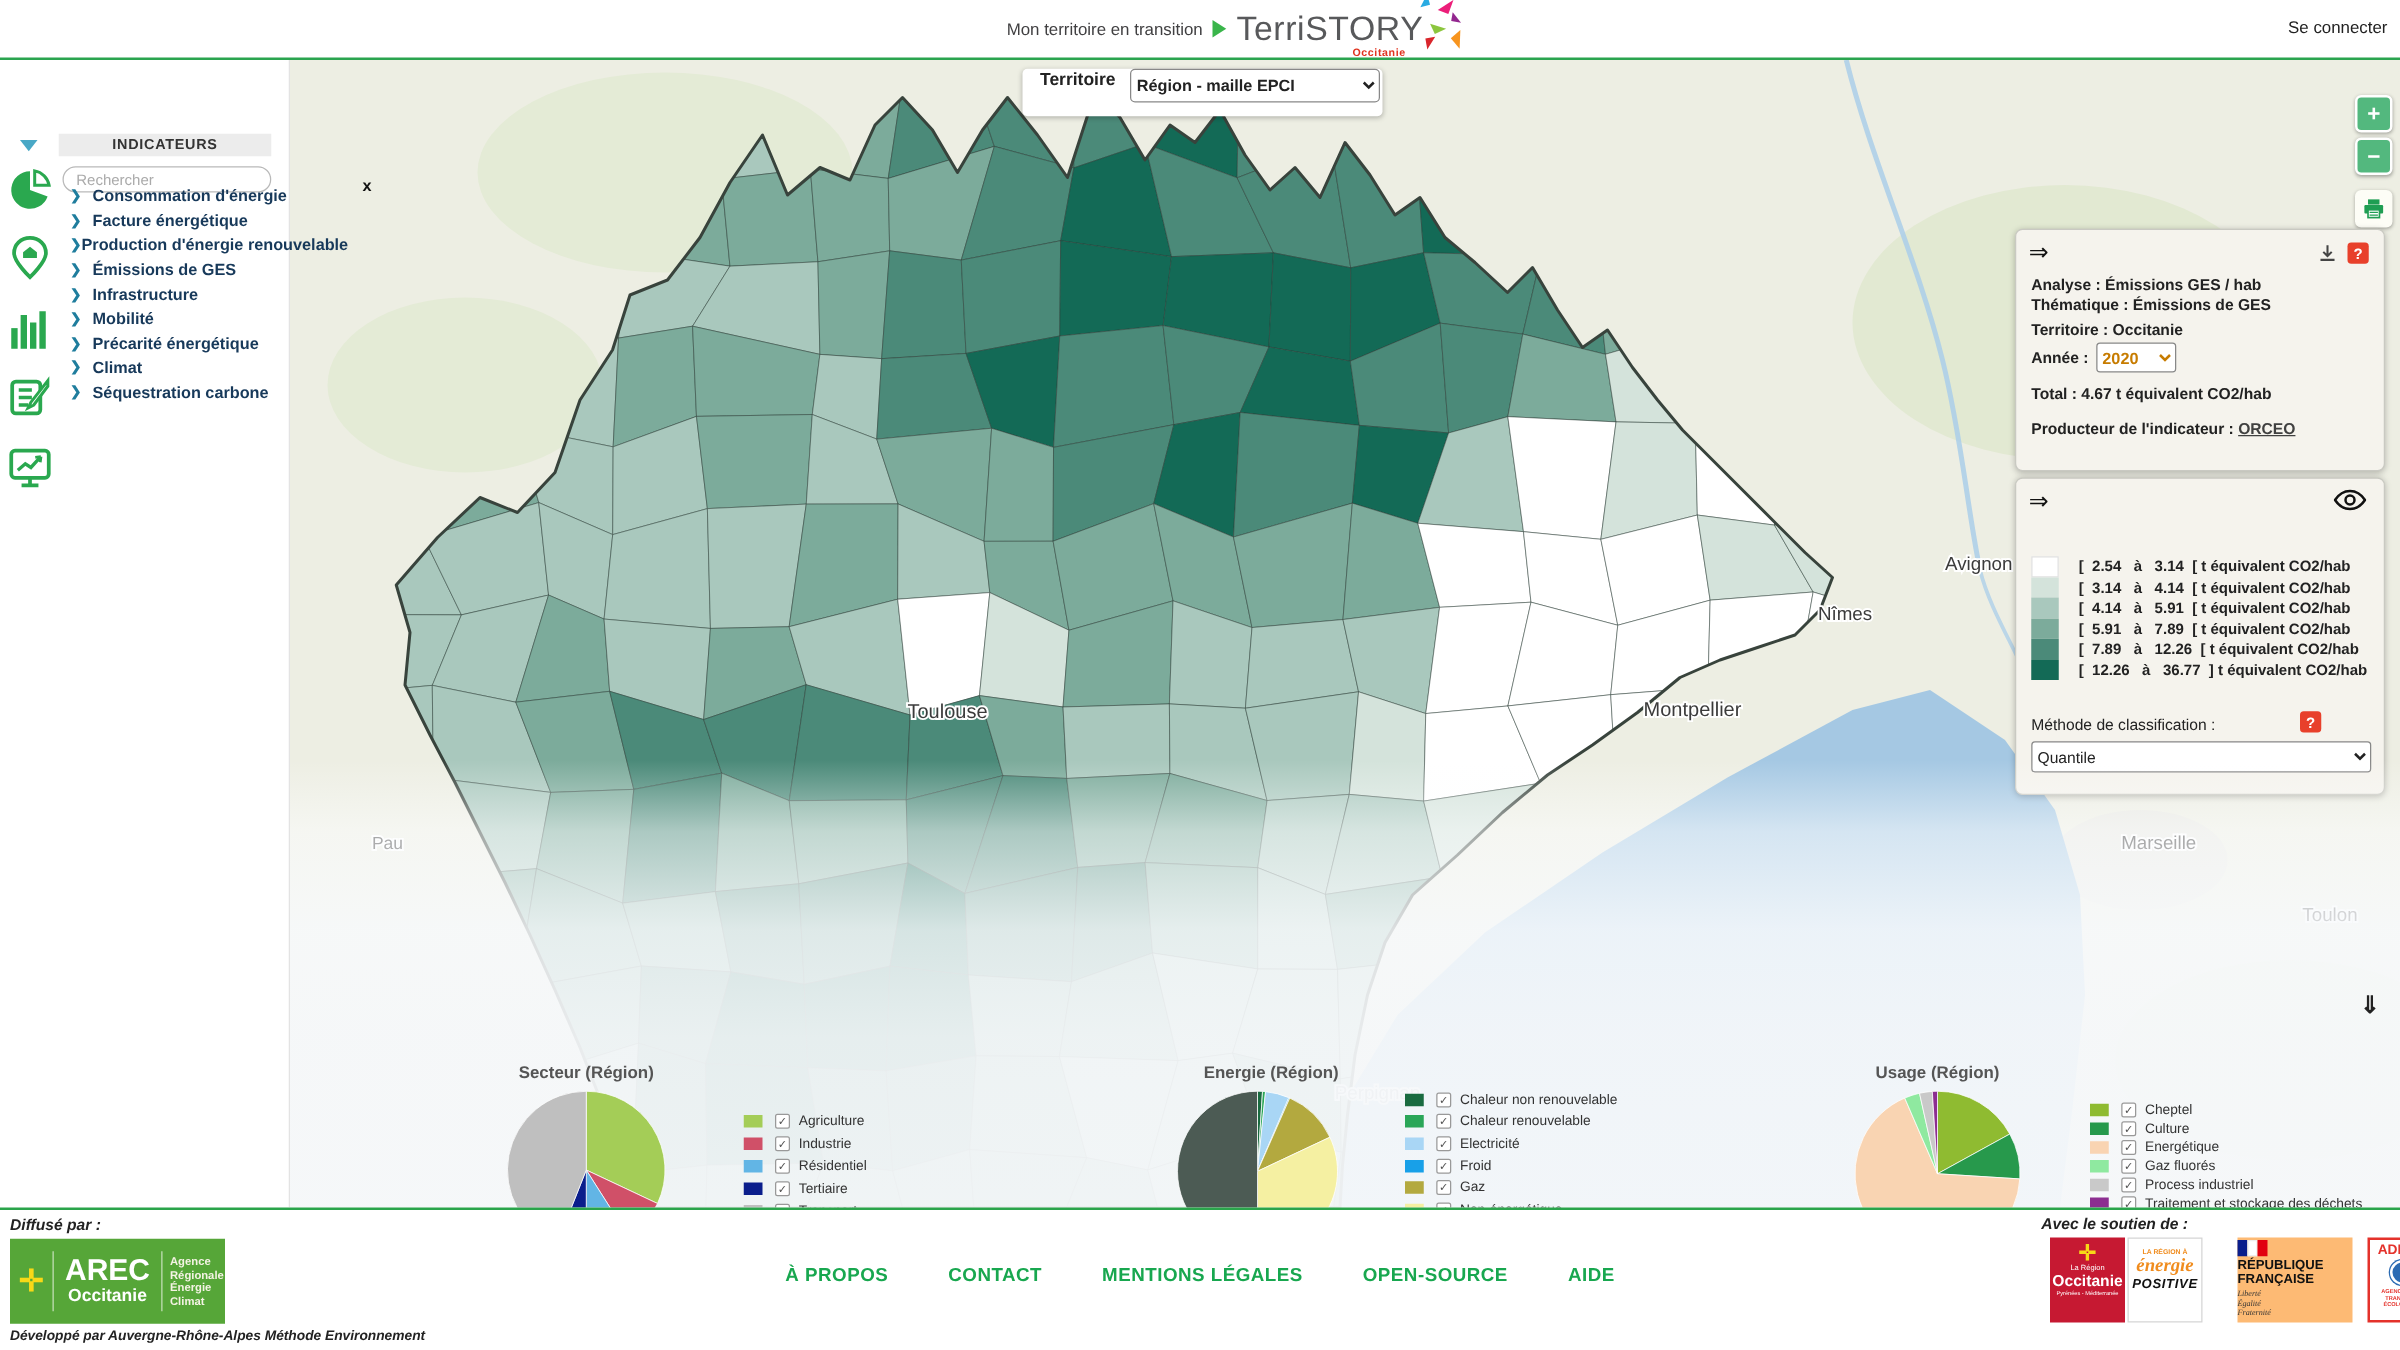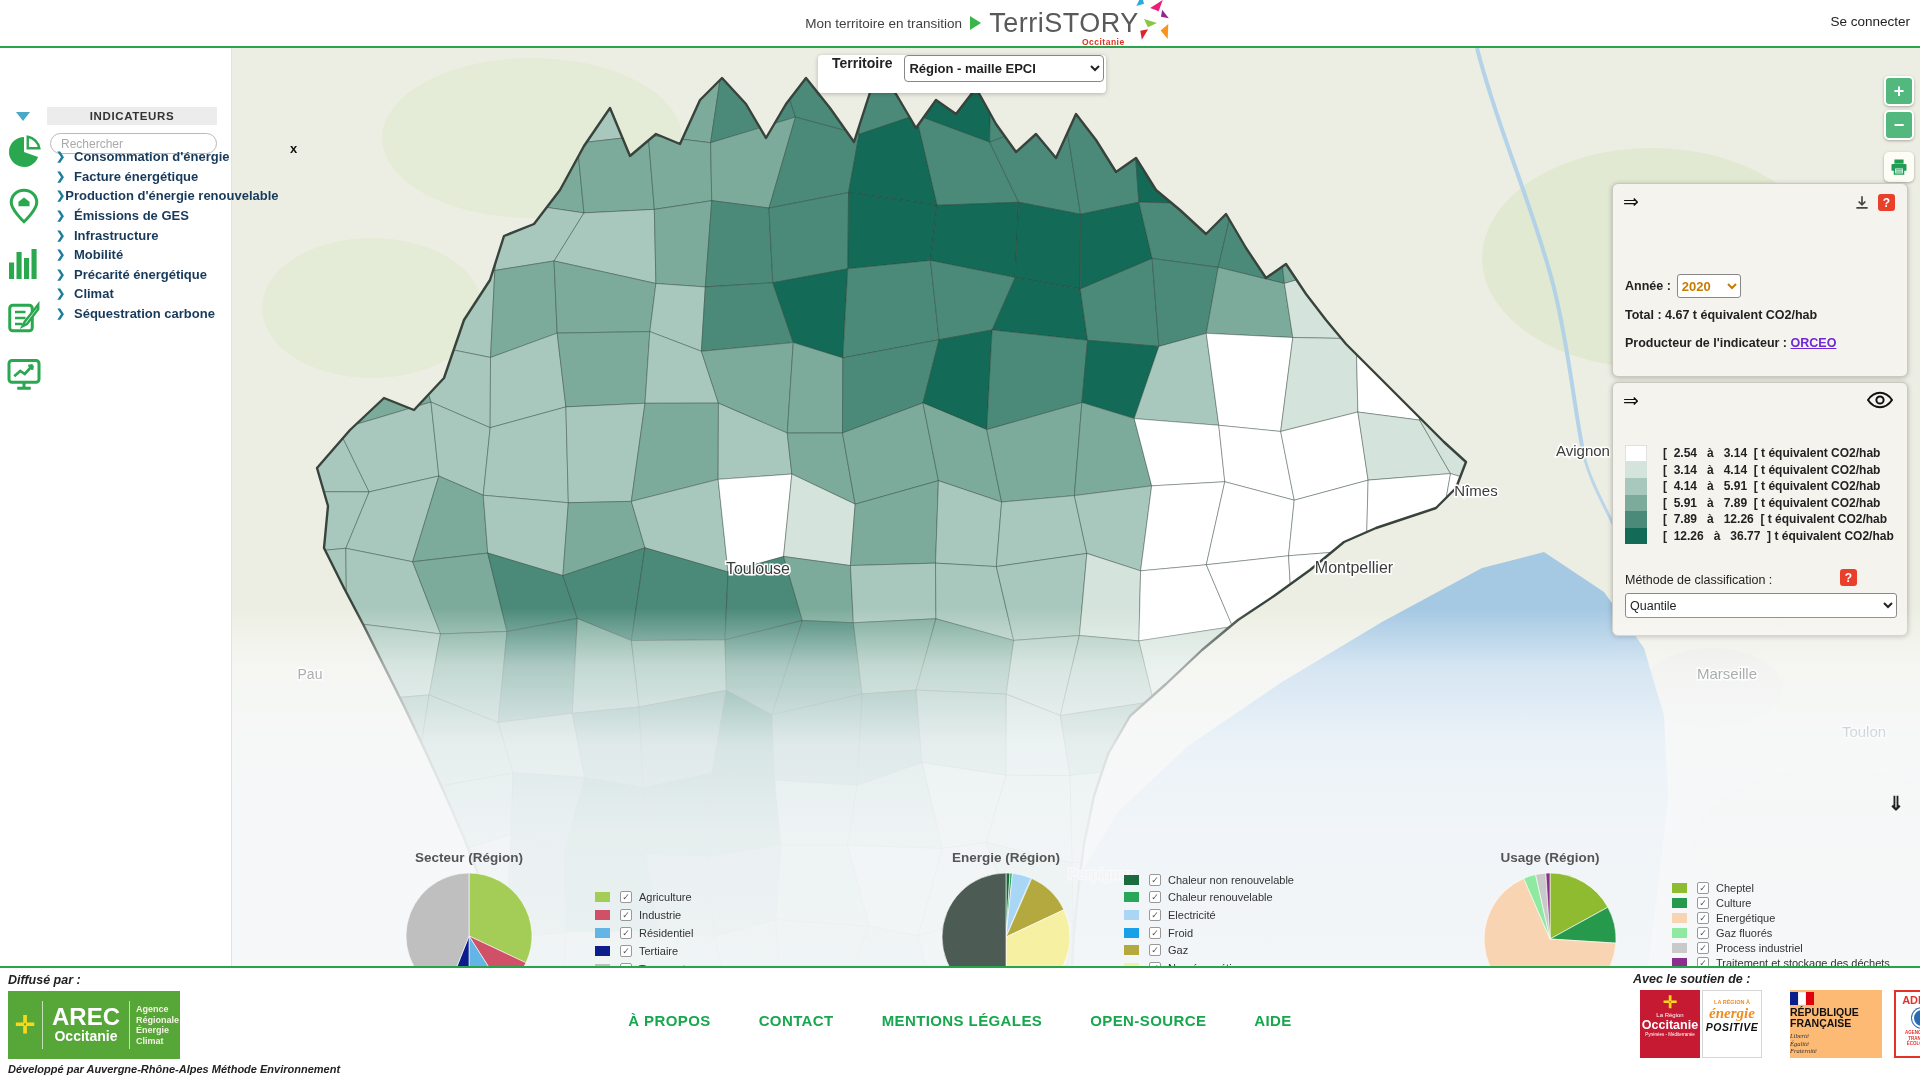--- a/index.html
+++ b/index.html
@@ -43,21 +43,21 @@
   .panel-info { left:1380px; top:135px; width:296px; height:194px; }
   .panel-legend { left:1380px; top:334px; width:296px; height:254px; }
   .panel-arrow { position:absolute; left:10px; top:6px; font-size:19px; color:#111; cursor:pointer; }
   .icon-dl { position:absolute; right:36px; top:10px; cursor:pointer; }
   .help-badge { position:absolute; right:12px; top:10px; width:17px; height:17px; background:#e8402b; color:#fff; border-radius:3px; font-size:12px; font-weight:700; display:flex; align-items:center; justify-content:center; cursor:pointer; }
   .info-text { position:absolute; left:12px; top:36px; font-size:12.5px; font-weight:700; color:#222; line-height:16px; }
   .annee-row { position:absolute; left:12px; top:90px; font-size:12.5px; font-weight:700; color:#222; display:flex; align-items:center; }
   .annee-select { margin-left:6px; width:64px; height:24px; font-size:13px; font-weight:700; color:#c77c00; border:1px solid #888; border-radius:3px; background:#fff; }
   .total-line { position:absolute; left:12px; top:124px; font-size:12.5px; font-weight:700; color:#222; }
   .prod-line { position:absolute; left:12px; top:152px; font-size:12.5px; font-weight:700; color:#222; }
-  .prod-link { color:#6d28d9; text-decoration:underline; cursor:pointer; }
+  .prod-link { color:#404040; text-decoration:underline; cursor:pointer; }
   .eye-icon { position:absolute; right:14px; top:8px; cursor:pointer; }
   .legend-rows { position:absolute; left:12px; top:62px; }
   .legend-row { display:flex; align-items:center; height:16.5px; }
   .legend-swatch { width:22px; height:16.5px; border:0; }
   .legend-text { margin-left:16px; font-size:12px; font-weight:600; color:#222; white-space:pre; }
   .methode-label { position:absolute; left:12px; top:190px; font-size:12.5px; color:#222; }
   .methode-help { position:absolute; right:50px; top:186px; width:17px; height:17px; background:#e8402b; color:#fff; border-radius:3px; font-size:12px; font-weight:700; display:flex; align-items:center; justify-content:center; cursor:pointer; }
   .methode-select { position:absolute; left:12px; top:210px; width:272px; height:25px; font-size:12.5px; color:#222; border:1px solid #888; border-radius:3px; background:#fff; }
 
   
@@ -216,20 +216,25 @@
       <path d="M8 15.5 H16 M8 18 H16" stroke="#1f9e53" stroke-width="1.2"></path>
     </svg>
   </div>
 
   <div class="panel panel-info">
     <span class="panel-arrow">⇒</span>
     <svg class="icon-dl" width="18" height="18" viewBox="0 0 24 24">
       <path d="M12 3 V14 M7.5 10 L12 14.5 L16.5 10 M4.5 18.5 H19.5" fill="none" stroke="#444" stroke-width="2.2"></path>
     </svg>
     <div class="help-badge">?</div>
+    <div class="info-text">
+      <div><span>Analyse :</span> <span>Émissions GES / hab</span></div>
+      <div><span>Thématique :</span> <span>Émissions de GES</span></div>
+      <div style="margin-top:4px"><span>Territoire :</span> <span>Occitanie</span></div>
+    </div>
     <div class="annee-row">
       <span>Année :</span>
       <select class="annee-select">
         <option>2020</option>
       </select>
     </div>
     <div class="total-line">Total : 4.67 t équivalent CO2/hab</div>
     <div class="prod-line">
       <span>Producteur de l'indicateur :</span>
       <span class="prod-link">ORCEO</span>
@@ -561,21 +566,21 @@
             <span class="pl-label">Tertiaire</span>
           </div>
           <div class="pl-row" style="height: 18px;">
             <span class="pl-swatch" style="background: rgb(191, 191, 191);"></span>
             <span class="pl-check">✓</span>
             <span class="pl-label">Transport</span>
           </div>
         </div>
       </div>
       <div class="chart-group">
-        <div class="pie-title" style="left: 941px; top: 850px; width: 130px;">Energie (Région)</div>
+        <div class="pie-title" style="left: 941px; top: 850px; width: 130px; text-align: right;">Energie (Région)</div>
         <svg width="130" height="130" viewBox="0 0 130 130" style="position: absolute; left: 941px; top: 872px; z-index: 5;">
           <path d="M65,65 L65.00,1.00 A64,64 0 0 1 69.02,1.13 Z" fill="#1a6b40" stroke="#ffffff" stroke-width="0.6"></path>
           <path d="M65,65 L69.02,1.13 A64,64 0 0 1 71.42,1.32 Z" fill="#2aa658" stroke="#ffffff" stroke-width="0.6"></path>
           <path d="M65,65 L71.42,1.32 A64,64 0 0 1 90.05,6.11 Z" fill="#a9d6f5" stroke="#ffffff" stroke-width="0.6"></path>
           <path d="M65,65 L90.05,6.11 A64,64 0 0 1 90.79,6.42 Z" fill="#18a0e8" stroke="#ffffff" stroke-width="0.6"></path>
           <path d="M65,65 L90.79,6.42 A64,64 0 0 1 122.91,37.75 Z" fill="#b3a93f" stroke="#ffffff" stroke-width="0.6"></path>
           <path d="M65,65 L122.91,37.75 A64,64 0 0 1 65.00,129.00 Z" fill="#f5f0a2" stroke="#ffffff" stroke-width="0.6"></path>
           <path d="M65,65 L65.00,129.00 A64,64 0 0 1 65.00,1.00 Z" fill="#4c5b54" stroke="#ffffff" stroke-width="0.6"></path>
         </svg>
         <div class="pie-legend" style="left: 1124px; top: 871px;">

